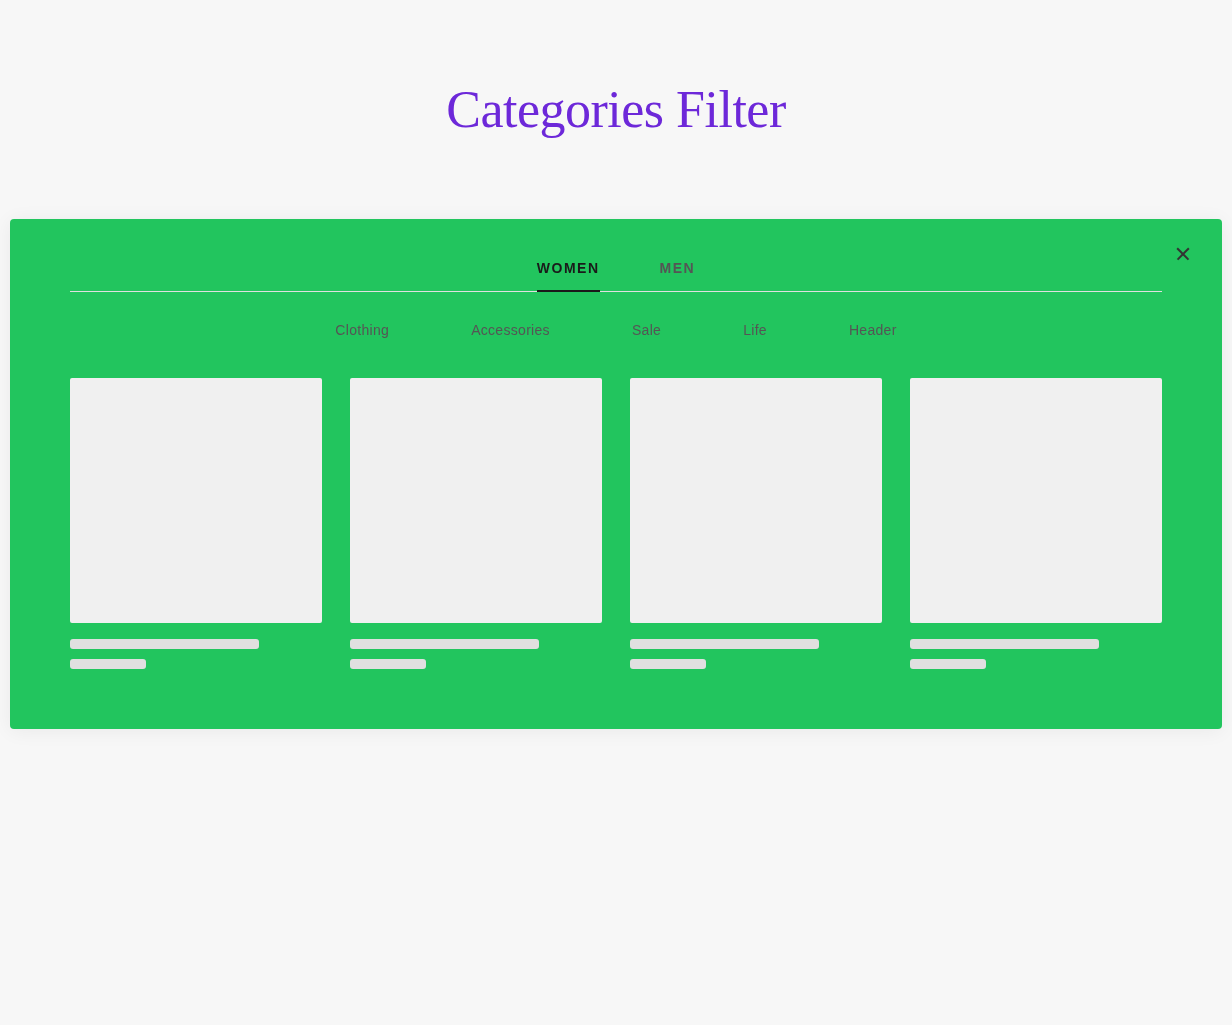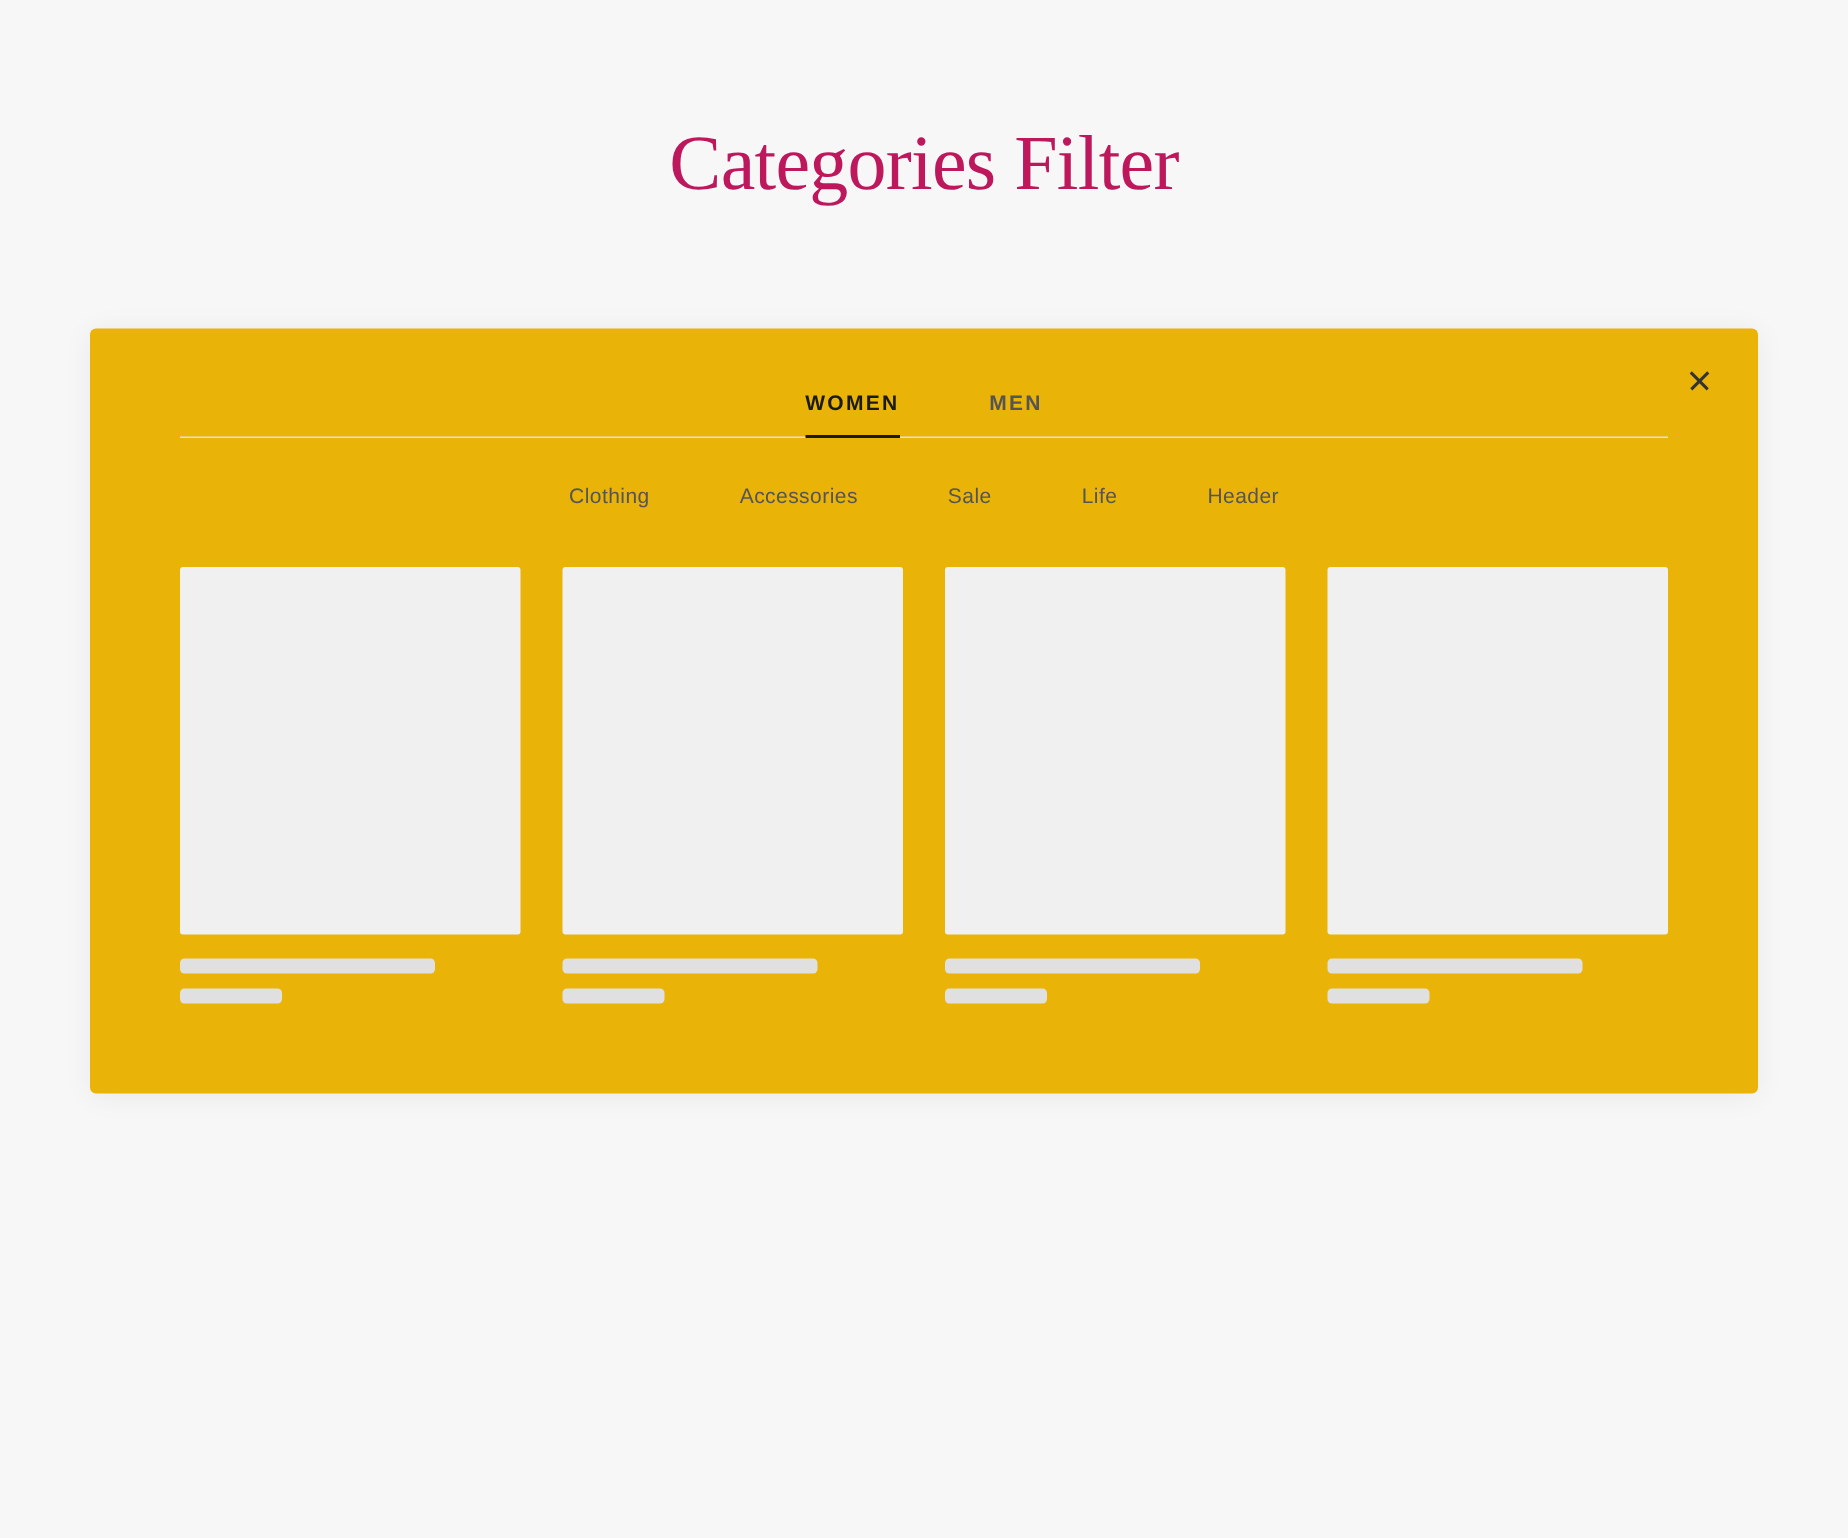--- a/index.html
+++ b/index.html
@@ -20,37 +20,37 @@
 
     .page-header {
       text-align: center;
       padding-top: 80px;
       padding-bottom: 60px;
     }
 
     .page-title {
       font-size: 52px;
       font-weight: 400;
-      color: #be185d;
+      color: #6d28d9;
       font-family: 'Georgia', serif;
       letter-spacing: -0.5px;
       margin-bottom: 20px;
     }
 
     .page-subtitle {
       font-size: 20px;
       font-weight: 400;
       color: #555;
       font-family: 'Georgia', serif;
       letter-spacing: 0.2px;
     }
 
     .modal-container {
-      background: #eab308;
-      width: 1112px;
+      background: #22c55e;
+      width: 1212px;
       border-radius: 4px;
       padding: 40px 60px 60px;
       position: relative;
       box-shadow: 0 2px 20px rgba(0,0,0,0.06);
     }
 
     .close-button {
       position: absolute;
       top: 20px;
       right: 24px;
@@ -107,21 +107,21 @@
     }
 
     .tab.active {
       color: #1a1a1a;
       border-bottom: 2px solid #1a1a1a;
     }
 
     .category-nav {
       display: flex;
       justify-content: center;
-      gap: 60px;
+      gap: 82px;
       margin-top: 30px;
       margin-bottom: 40px;
     }
 
     .category-item {
       font-size: 14px;
       color: #555;
       cursor: pointer;
       font-family: sans-serif;
       font-weight: 400;

